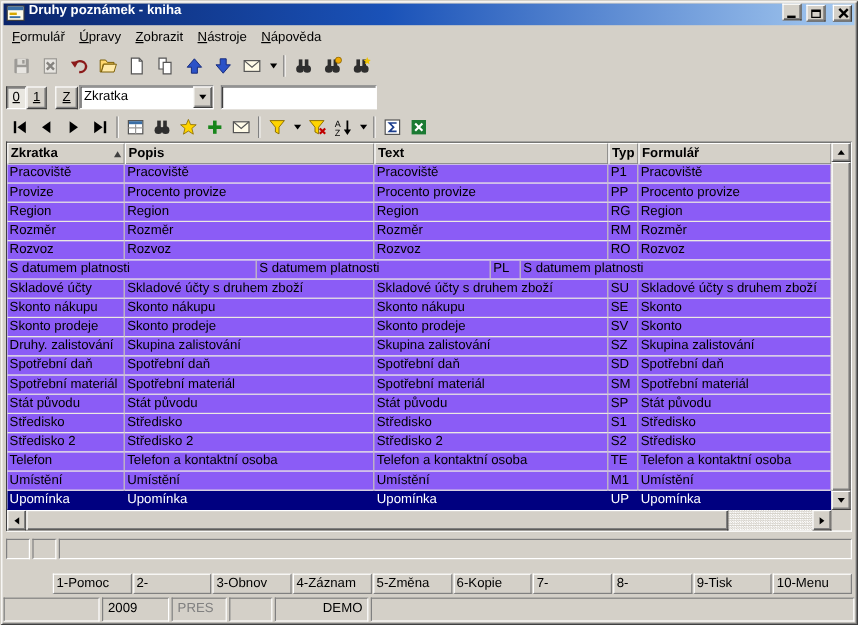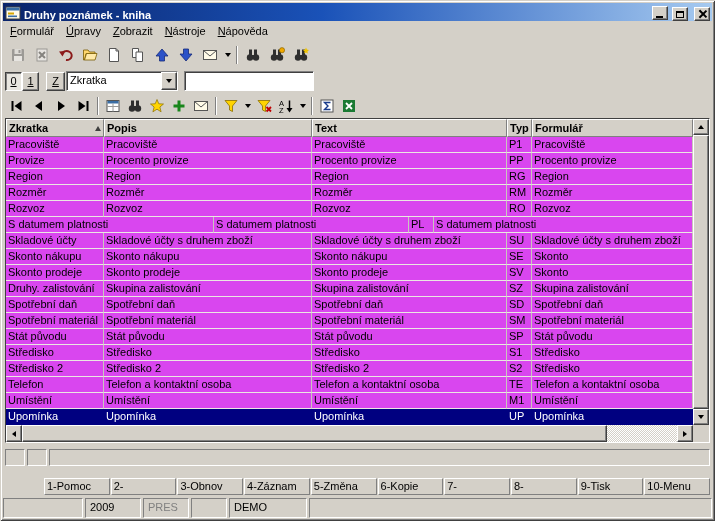--- a/index.html
+++ b/index.html
@@ -5,21 +5,21 @@
   html,body{margin:0;padding:0;background:#ffffff;font-family:"Liberation Sans",sans-serif;}
   *{box-sizing:border-box;}
   .window{
     width:715px;height:521px;background:#d4d0c8;padding:3px;overflow:hidden;
     box-shadow:inset 1px 1px 0 #d4d0c8, inset -1px -1px 0 #404040,
                inset 2px 2px 0 #ffffff, inset -2px -2px 0 #808080;
     display:flex;flex-direction:column;font-size:11px;color:#000;
   }
   
   .titlebar{height:18px;flex:0 0 18px;background:linear-gradient(90deg,#0a246a,#1a52b8 45%,#a6caf0);
-    display:flex;align-items:flex-end;padding:0 2px;}
+    display:flex;align-items:flex-start;padding:0 2px;}
   .app-icon{width:16px;height:16px;display:inline-flex;align-items:center;justify-content:center;}
   .title-text{flex:1;color:#fff;font-weight:bold;font-size:11px;margin-left:3px;white-space:nowrap;overflow:hidden;}
   .winbtn{width:16px;height:14px;background:#d4d0c8;border:1px solid;border-color:#fff #404040 #404040 #fff;
     box-shadow:inset -1px -1px 0 #808080;display:inline-flex;align-items:center;justify-content:center;padding:0;margin-left:1px;}
   .winbtn.close{margin-left:3px;}
   .glyph-min{width:7px;height:2px;background:#000;margin-top:7px;}
   .glyph-max{width:8px;height:7px;border:1px solid #000;border-top-width:2px;}
   .glyph-close{position:relative;width:8px;height:8px;}
   .glyph-close::before,.glyph-close::after{content:"";position:absolute;left:3.5px;top:-1px;width:1.6px;height:10px;background:#000;}
   .glyph-close::before{transform:rotate(45deg);}
@@ -63,21 +63,21 @@
   
   .table-outer{flex:0 0 325px;height:325px;margin:0 2px;border:1px solid;border-color:#404040 #fff #fff #404040;
     display:flex;flex-direction:column;background:#fff;}
   .table-top{display:flex;flex:1;overflow:hidden;}
   .table-main{flex:1;display:flex;flex-direction:column;overflow:hidden;}
   .thead{height:18px;flex:0 0 18px;display:flex;background:#d4d0c8;}
   .th{border:1px solid;border-color:#fff #808080 #808080 #fff;background:#d4d0c8;font-weight:bold;
     display:flex;align-items:center;padding:0 2px;white-space:nowrap;overflow:hidden;}
   .th .spacer{flex:1;}
   .tbody{flex:1;background:#fff;overflow:hidden;}
-  .tr{display:flex;height:16px;background:#d946ef;}
+  .tr{display:flex;height:16px;background:#8b5cf6;}
   .td{height:16px;line-height:15px;padding:0 2px;white-space:nowrap;overflow:hidden;
     border-right:1px solid #c9c5bd;border-bottom:1px solid #ebe8e2;}
   .tr.selected{background:#000080;}
   .tr.selected .td{color:#fff;border-right-color:#000080;border-bottom-color:#000080;}
   .col0{width:98px;flex:0 0 98px;}
   .col1{width:208px;flex:0 0 208px;}
   .col2{width:195px;flex:0 0 195px;}
   .col3{width:25px;flex:0 0 25px;align-items:center;}
   .col4{flex:1;}
   
@@ -104,21 +104,21 @@
   .fkey{flex:1;margin-right:1px;padding-left:2px;line-height:15px;background:#d4d0c8;
     border:1px solid;border-color:#fff #808080 #808080 #fff;white-space:nowrap;overflow:hidden;}
   .statusbar{height:20px;flex:0 0 20px;margin-top:3px;display:flex;}
   .scell{border:1px solid;border-color:#808080 #fff #fff #808080;margin-right:2px;
     padding:0 4px;line-height:17px;white-space:nowrap;overflow:hidden;background:#d4d0c8;}
   .scell.muted{color:#808080;}
   .scell0{width:80px;flex:0 0 80px;}
   .scell1{width:56px;flex:0 0 56px;}
   .scell2{width:46px;flex:0 0 46px;}
   .scell3{width:36px;flex:0 0 36px;}
-  .scell4{width:78px;flex:0 0 78px;}
+  .scell4{width:78px;flex:0 0 78px;text-align:right;}
   .scell5{flex:1;margin-right:0;}
 </style>
 </head>
 <body>
 
 <div class="window">
 
   <div class="titlebar">
     <span class="app-icon">
       <svg width="16" height="16" viewBox="0 0 16 16" xmlns="http://www.w3.org/2000/svg">

